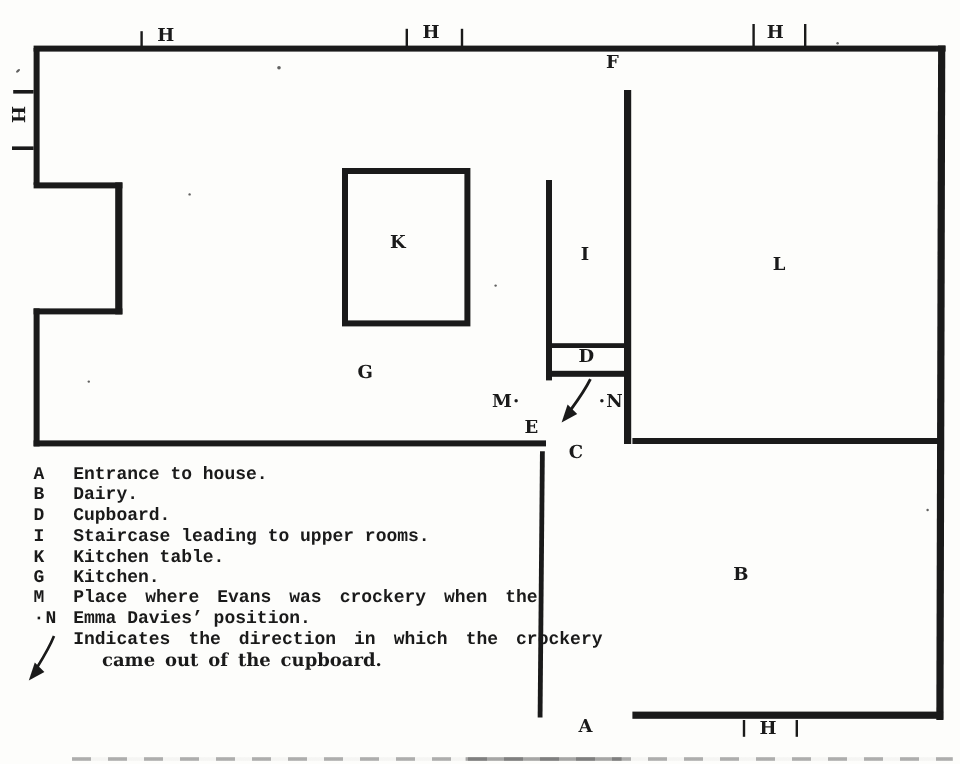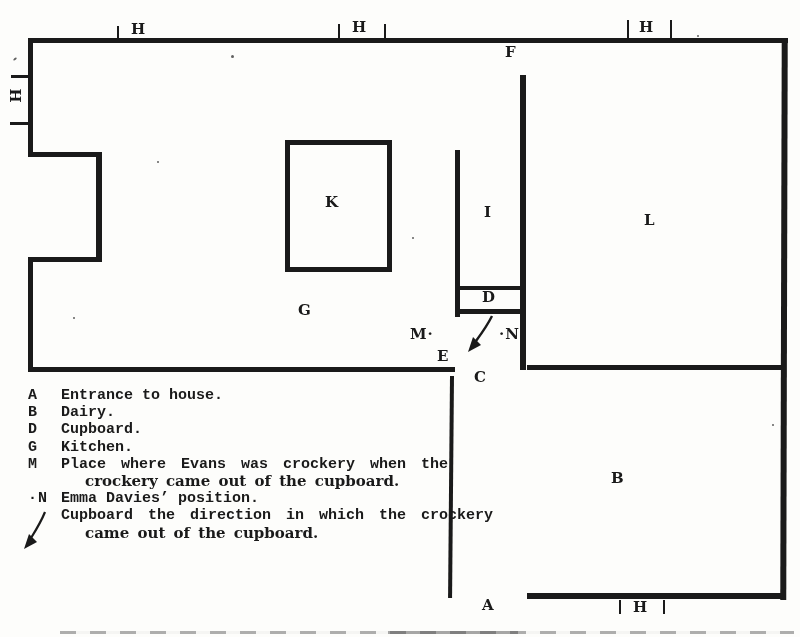--- a/index.html
+++ b/index.html
@@ -109,30 +109,31 @@
       <span class="plab" style="left: 437px; top: 349px;">E</span>
       <span class="plab" style="left: 474px; top: 370px;">C</span>
       <span class="plab" style="left: 611px; top: 471px;">B</span>
       <span class="plab" style="left: 482px; top: 598px;">A</span>
     </div>
 
   <div class="legend">
       <div class="lrow"><span class="lkey">A</span><span class="ltext">Entrance to house.</span></div>
       <div class="lrow"><span class="lkey">B</span><span class="ltext">Dairy.</span></div>
       <div class="lrow"><span class="lkey">D</span><span class="ltext">Cupboard.</span></div>
+      <div class="lrow"><span class="lkey">I</span><span class="ltext">Staircase leading to upper rooms.</span></div>
+      <div class="lrow"><span class="lkey">K</span><span class="ltext">Kitchen table.</span></div>
       <div class="lrow"><span class="lkey">G</span><span class="ltext">Kitchen.</span></div>
       <div class="lrow just"><span class="lkey">M</span><span class="ltext">Place where Evans was crockery when the</span></div>
-      <div class="cont">crockery came out of the cupboard.</div>
       <div class="lrow"><span class="lkey">·N</span><span class="ltext">Emma Davies’ position.</span></div>
       <div class="lrow just arrow-row"><span class="legend-arrow">
           <svg width="28" height="42" viewBox="0 0 28 42">
             <path d="M24,3 Q20,13 10,29" stroke="#1a1a1a" stroke-width="2.2" fill="none"></path>
             <polygon points="3,40 8,25 16,33" fill="#1a1a1a"></polygon>
           </svg>
-        </span><span class="ltext">Cupboard the direction in which the crockery</span></div>
+        </span><span class="ltext">Indicates the direction in which the crockery</span></div>
       <div class="cont">came out of the cupboard.</div>
     </div>
 
   <div class="speck" style="left:231px;top:55px;"></div>
   <div class="speck" style="left:697px;top:35px;width:2px;height:2px;"></div>
   <div class="speck" style="left:412px;top:237px;width:2px;height:2px;"></div>
   <div class="speck" style="left:157px;top:161px;width:2px;height:2px;"></div>
   <div class="speck" style="left:772px;top:424px;width:2px;height:2px;"></div>
   <div class="speck" style="left:73px;top:317px;width:2px;height:2px;"></div>
   <div class="speck" style="left:13px;top:58px;width:4px;height:2px;transform:rotate(-40deg);"></div>

